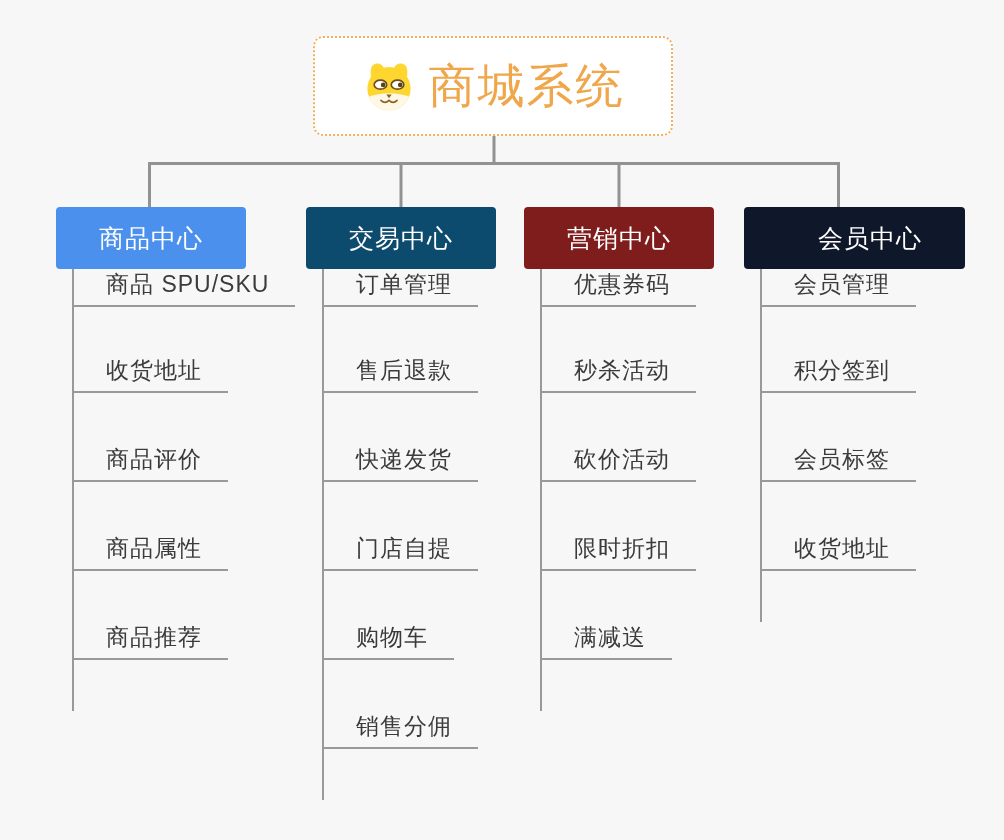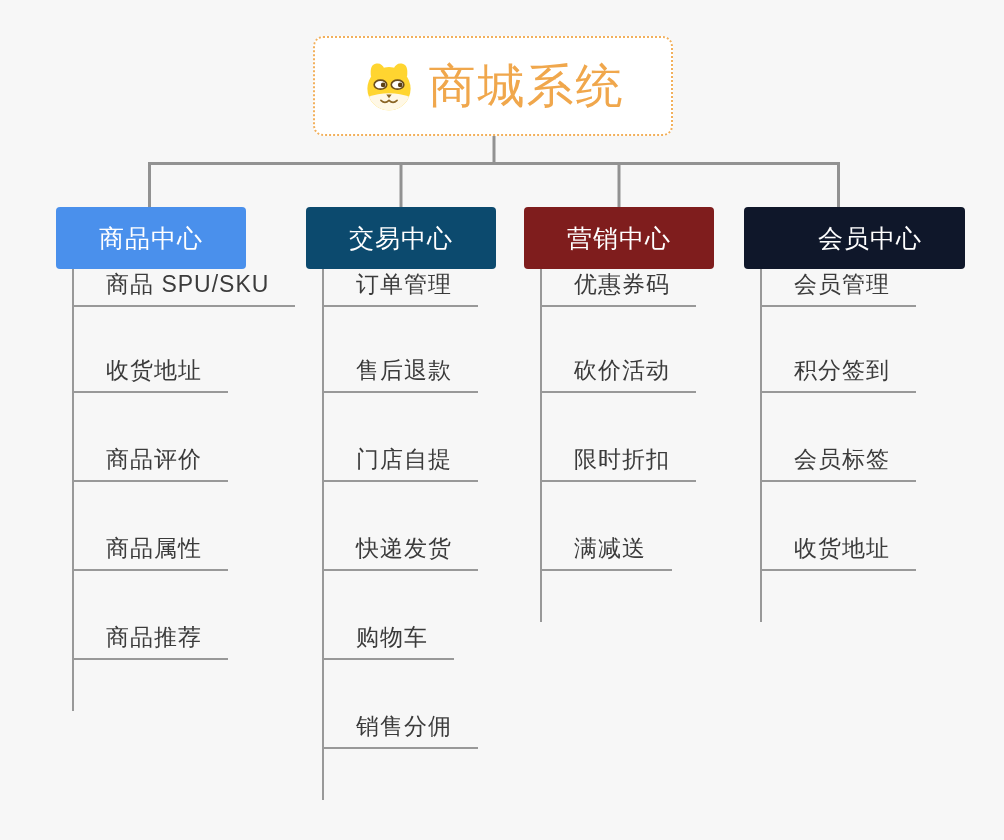--- a/index.html
+++ b/index.html
@@ -146,43 +146,46 @@
       <span>交易中心</span>
     </div>
     <div class="branch-items">
       <div class="item-row first">
           <span class="item-label">订单管理</span>
         </div>
       <div class="item-row">
           <span class="item-label">售后退款</span>
         </div>
       <div class="item-row">
+          <span class="item-label">快递发货</span>
+        </div>
+      <div class="item-row">
           <span class="item-label">门店自提</span>
-        </div>
-      <div class="item-row">
-          <span class="item-label">快递发货</span>
         </div>
       <div class="item-row">
           <span class="item-label">购物车</span>
         </div>
       <div class="item-row">
           <span class="item-label">销售分佣</span>
         </div>
     </div>
   </div>
 
   <div class="branch b3">
     <div class="branch-box" style="background-color: #7f1d1d;">
       <span>营销中心</span>
     </div>
     <div class="branch-items">
       <div class="item-row first">
           <span class="item-label">优惠券码</span>
         </div>
       <div class="item-row">
+          <span class="item-label">秒杀活动</span>
+        </div>
+      <div class="item-row">
           <span class="item-label">砍价活动</span>
         </div>
       <div class="item-row">
           <span class="item-label">限时折扣</span>
         </div>
       <div class="item-row">
           <span class="item-label">满减送</span>
         </div>
     </div>
   </div>

